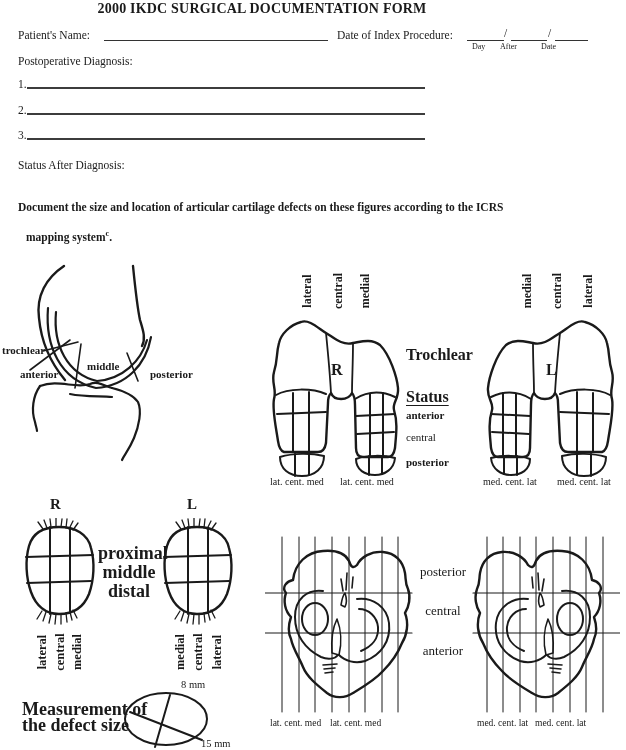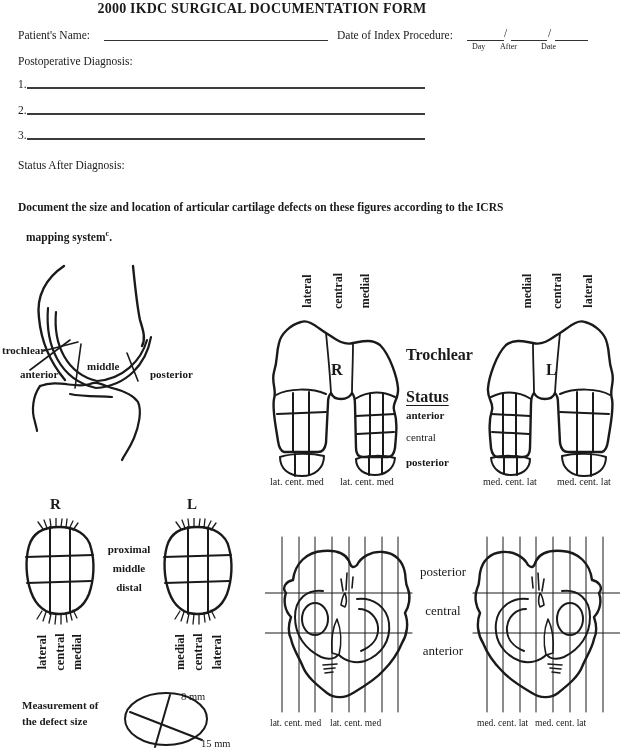--- a/index.html
+++ b/index.html
@@ -11,21 +11,21 @@
   .title{width:524px;text-align:center;font-size:14px;font-weight:bold;letter-spacing:.2px;}
   .rule{border-top:2px solid #3c3c3c;height:0;}
   .tiny{font-size:8px;line-height:9px;}
   .vlabel{width:50px;height:14px;line-height:14px;text-align:center;
           transform:rotate(-90deg);font-size:12px;font-weight:bold;white-space:nowrap;}
   .vlabel2{width:52px;height:14px;line-height:14px;text-align:center;
           transform:rotate(-90deg);font-size:12.5px;font-weight:bold;white-space:nowrap;}
   .figlbl{font-size:11px;font-weight:bold;white-space:nowrap;}
   .ctr{}
   .big{font-size:16px;font-weight:bold;}
-  .med{font-size:11px;font-weight:bold;}
+  .med{font-size:18px;font-weight:bold;}
   .reg13{font-size:13px;white-space:nowrap;}
   .small10{font-size:10px;white-space:nowrap;}
   .small95{font-size:9.5px;white-space:nowrap;}
   .underl{text-decoration:underline;text-underline-offset:3px;}
   svg{display:block;}
   svg path, svg line, svg ellipse{fill:none;stroke:#1a1a1a;stroke-linecap:round;stroke-linejoin:round;}
   sup{font-size:8px;}
 </style>
 </head>
 <body>
@@ -180,21 +180,21 @@
   <div class="abs vlabel2" style="left:172px;top:645px;">central</div>
   <div class="abs vlabel2" style="left:191px;top:645px;">lateral</div>
 
   <div class="abs med" style="left:22px;top:699px;">Measurement of</div>
   <div class="abs med" style="left:22px;top:715px;">the defect size</div>
   <svg class="abs" style="left:120px;top:690px;" width="95" height="60" viewBox="0 0 95 60">
     <ellipse cx="46" cy="29" rx="41" ry="26" stroke-width="2"></ellipse>
     <path d="M50,5 L35,57" stroke-width="2"></path>
     <path d="M10,22 L82,50" stroke-width="2"></path>
   </svg>
-  <div class="abs" style="left:181px;top:679px;font-size:10.5px;margin-top:12px;">8 mm</div>
+  <div class="abs" style="left:181px;top:679px;font-size:10.5px;">8 mm</div>
   <div class="abs" style="left:201px;top:738px;font-size:10.5px;">15 mm</div>
 
   <svg class="abs" style="left:265px;top:535px;" width="150" height="180" viewBox="0 0 150 180">
     <g id="tibiaShape">
       <g stroke-width="1">
         <path d="M17,2 L17,177 M34,2 L34,177 M50,2 L50,177 M67,2 L67,177 M84,2 L84,177 M100,2 L100,177 M117,2 L117,177 M133,2 L133,177"></path>
       </g>
       <g stroke-width="1.2">
         <path d="M0,58 L147,58 M0,98 L147,98"></path>
       </g>

